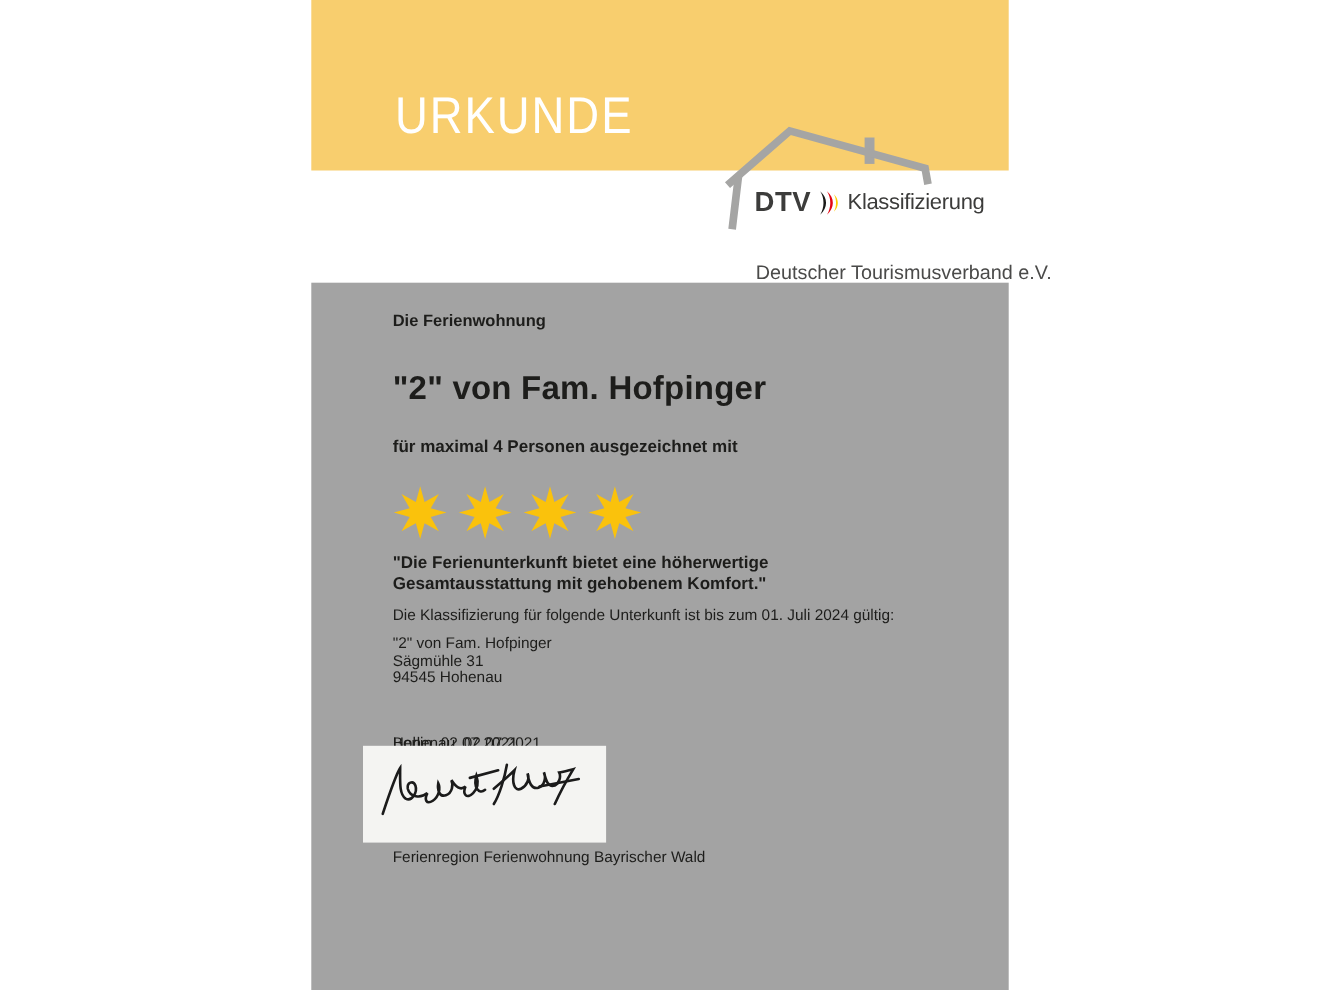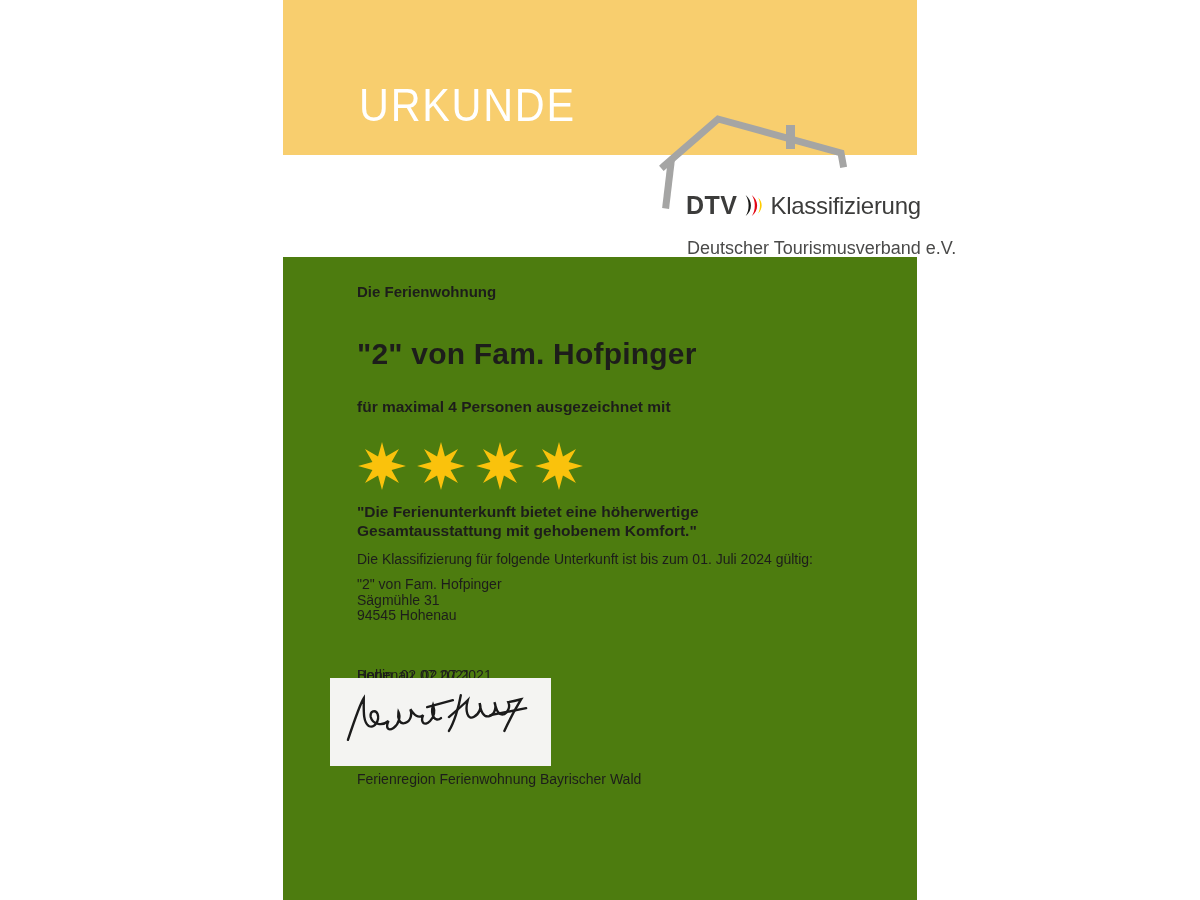--- a/index.html
+++ b/index.html
@@ -10,23 +10,23 @@
   
   .band{position:absolute;left:283px;top:0;width:634px;height:155px;background:#F8CE6E;}
   .urkunde{
     position:absolute;left:76px;top:81px;
     font-size:47px;line-height:47px;font-weight:400;color:#ffffff;
     letter-spacing:2px;transform:scaleX(.88);transform-origin:left top;white-space:nowrap;
   }
   
   .logo{position:absolute;left:650px;top:108px;width:250px;height:118px;}
   .roofsvg{position:absolute;left:0;top:0;}
-  .logo-row{position:absolute;left:36px;top:62px;display:flex;align-items:center;gap:5px;white-space:nowrap;margin-top:21px;}
+  .logo-row{position:absolute;left:36px;top:62px;display:flex;align-items:center;gap:5px;white-space:nowrap;}
   .logo-dtv{font-size:25px;font-weight:700;color:#3c3c3b;letter-spacing:.5px;}
-  .logo-name{font-size:24px;font-weight:400;color:#3c3c3b;letter-spacing:-0.3px;}
+  .logo-name{font-size:20px;font-weight:400;color:#3c3c3b;letter-spacing:-0.3px;}
   .logo-sub{position:absolute;left:37px;top:102px;font-size:18px;color:#4a4a49;white-space:nowrap;margin-top:28px;}
   
   .panel{position:absolute;left:283px;top:257px;width:634px;height:643px;background:#EDEDEB;}
   .panel .abs{position:absolute;left:74px;white-space:nowrap;}
   .intro{top:26px;font-size:15px;font-weight:700;}
   .obj-title{top:80px;font-size:30px;font-weight:700;letter-spacing:.2px;}
   .award{top:140px;font-size:15.5px;font-weight:700;line-height:19px;}
   .stars{top:184px;left:71px;display:flex;gap:9px;}
   .quote{top:245px;font-size:15.5px;font-weight:700;line-height:19px;}
   .validity{top:294px;font-size:14px;}
@@ -58,21 +58,21 @@
       <svg width="23" height="25" viewBox="0 0 26 26">
         <path d="M3,1 C11,8 11,18 3,25 C7.5,18 7.5,8 3,1 Z" fill="#1A1A18"></path>
         <path d="M10,1 C18,8 18,18 10,25 C14.5,18 14.5,8 10,1 Z" fill="#E30613"></path>
         <path d="M17,4 C22.5,9 22.5,17 17,22 C20,17 20,9 17,4 Z" fill="#FFCC00"></path>
       </svg>
       <span class="logo-name">Klassifizierung</span>
     </div>
     <div class="logo-sub">Deutscher Tourismusverband e.V.</div>
   </div>
 
-  <div class="panel" style="background: #4d7c0f;">
+  <div class="panel" style="background: #a3a3a3;">
 
     <div class="abs intro">Die Ferienwohnung</div>
 
     <div class="abs obj-title">"2" von Fam. Hofpinger</div>
 
     <div class="abs award">
       <div>für maximal 4 Personen ausgezeichnet mit</div>
     </div>
 
     <div class="abs stars">

